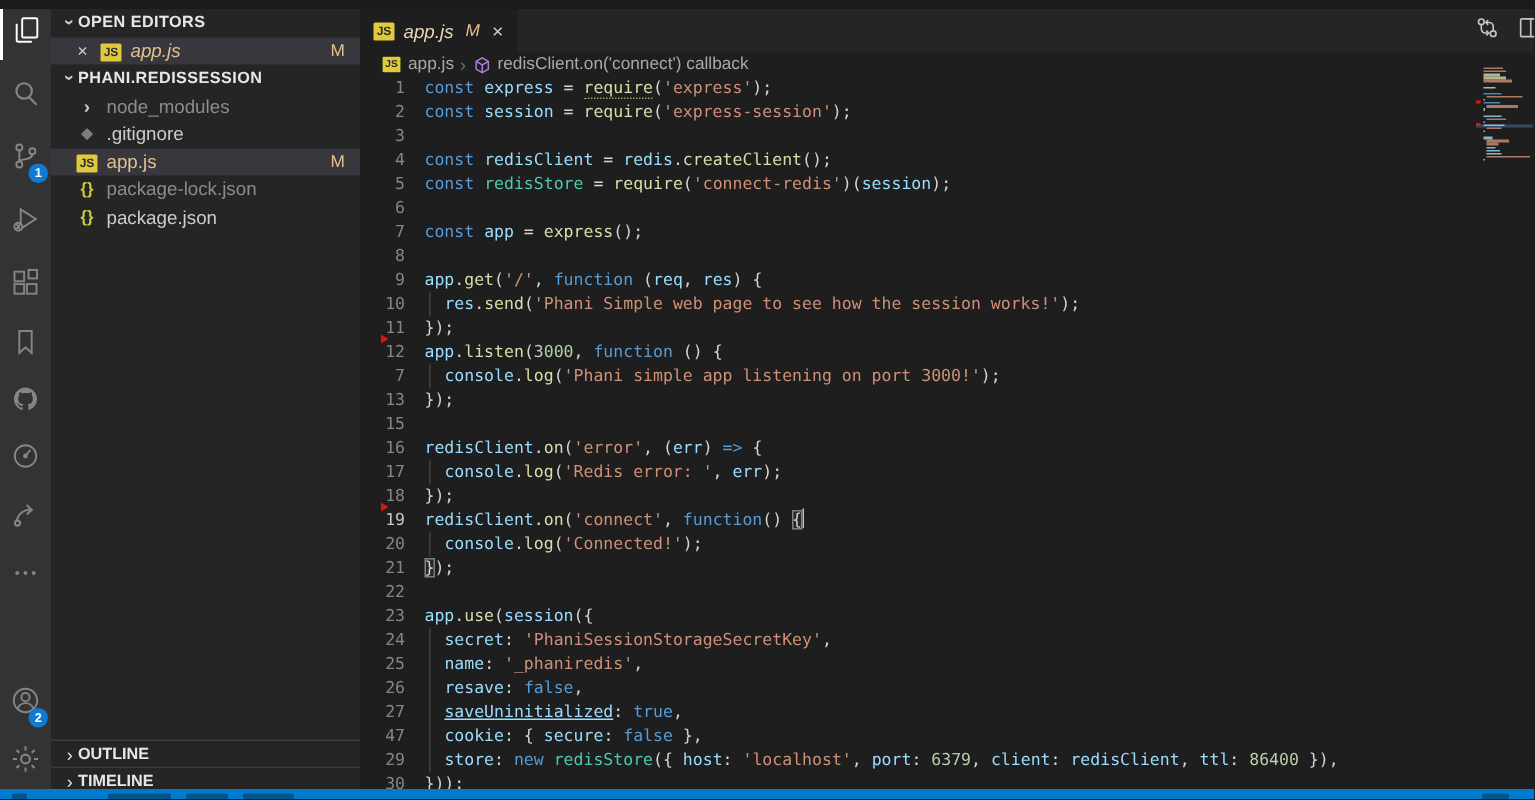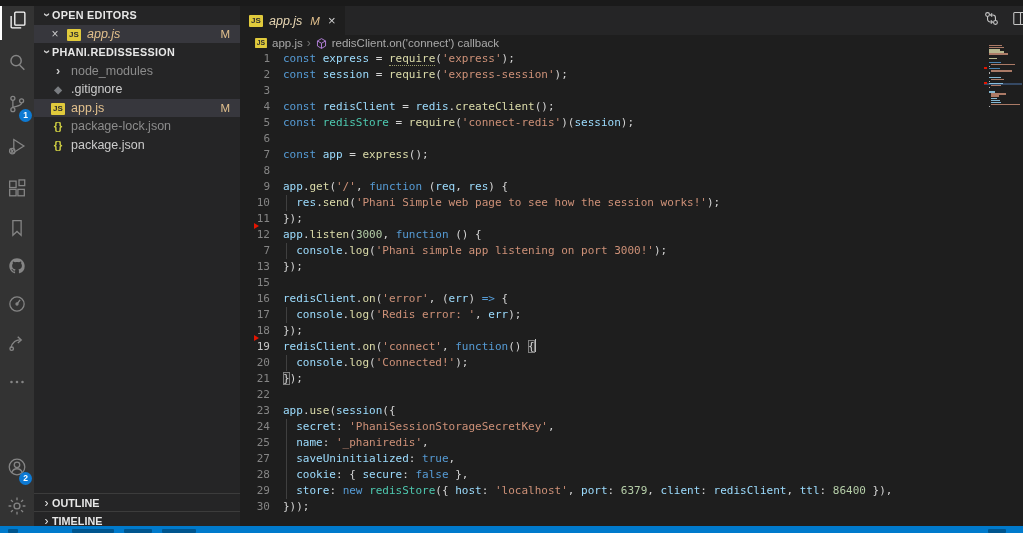--- a/index.html
+++ b/index.html
@@ -346,25 +346,29 @@
         </div>
         <div class="code-line">
           <span class="ln">24</span>
           <span class="lt"><span class="guide"></span><span style="color: rgb(212, 212, 212);">  </span><span style="color: rgb(156, 220, 254);">secret</span><span style="color: rgb(212, 212, 212);">: </span><span style="color: rgb(206, 145, 120);">'PhaniSessionStorageSecretKey'</span><span style="color: rgb(212, 212, 212);">,</span></span>
         </div>
         <div class="code-line">
           <span class="ln">25</span>
           <span class="lt"><span class="guide"></span><span style="color: rgb(212, 212, 212);">  </span><span style="color: rgb(156, 220, 254);">name</span><span style="color: rgb(212, 212, 212);">: </span><span style="color: rgb(206, 145, 120);">'_phaniredis'</span><span style="color: rgb(212, 212, 212);">,</span></span>
         </div>
         <div class="code-line">
+          <span class="ln">26</span>
+          <span class="lt"><span class="guide"></span><span style="color: rgb(212, 212, 212);">  </span><span style="color: rgb(156, 220, 254);">resave</span><span style="color: rgb(212, 212, 212);">: </span><span style="color: rgb(86, 156, 214);">false</span><span style="color: rgb(212, 212, 212);">,</span></span>
+        </div>
+        <div class="code-line">
           <span class="ln">27</span>
-          <span class="lt"><span class="guide"></span><span style="color: rgb(212, 212, 212);">  </span><span style="color: rgb(156, 220, 254);">saveUninitialized</span><span style="color: rgb(212, 212, 212);">: </span><span style="color: rgb(86, 156, 214);">true</span><span style="color: rgb(212, 212, 212);">,</span></span>
-        </div>
-        <div class="code-line">
-          <span class="ln">28</span>
+          <span class="lt"><span class="guide"></span><span style="color: rgb(212, 212, 212);">  </span><span style="color: rgb(156, 220, 254); text-decoration: underline;">saveUninitialized</span><span style="color: rgb(212, 212, 212);">: </span><span style="color: rgb(86, 156, 214);">true</span><span style="color: rgb(212, 212, 212);">,</span></span>
+        </div>
+        <div class="code-line">
+          <span class="ln">47</span>
           <span class="lt"><span class="guide"></span><span style="color: rgb(212, 212, 212);">  </span><span style="color: rgb(156, 220, 254);">cookie</span><span style="color: rgb(212, 212, 212);">: { </span><span style="color: rgb(156, 220, 254);">secure</span><span style="color: rgb(212, 212, 212);">: </span><span style="color: rgb(86, 156, 214);">false</span><span style="color: rgb(212, 212, 212);"> },</span></span>
         </div>
         <div class="code-line">
           <span class="ln">29</span>
           <span class="lt"><span class="guide"></span><span style="color: rgb(212, 212, 212);">  </span><span style="color: rgb(156, 220, 254);">store</span><span style="color: rgb(212, 212, 212);">: </span><span style="color: rgb(86, 156, 214);">new</span><span style="color: rgb(212, 212, 212);"> </span><span style="color: rgb(78, 201, 176);">redisStore</span><span style="color: rgb(212, 212, 212);">({ </span><span style="color: rgb(156, 220, 254);">host</span><span style="color: rgb(212, 212, 212);">: </span><span style="color: rgb(206, 145, 120);">'localhost'</span><span style="color: rgb(212, 212, 212);">, </span><span style="color: rgb(156, 220, 254);">port</span><span style="color: rgb(212, 212, 212);">: </span><span style="color: rgb(181, 206, 168);">6379</span><span style="color: rgb(212, 212, 212);">, </span><span style="color: rgb(156, 220, 254);">client</span><span style="color: rgb(212, 212, 212);">: </span><span style="color: rgb(156, 220, 254);">redisClient</span><span style="color: rgb(212, 212, 212);">, </span><span style="color: rgb(156, 220, 254);">ttl</span><span style="color: rgb(212, 212, 212);">: </span><span style="color: rgb(181, 206, 168);">86400</span><span style="color: rgb(212, 212, 212);"> }),</span></span>
         </div>
         <div class="code-line">
           <span class="ln">30</span>
           <span class="lt"><span style="color: rgb(212, 212, 212);">}));</span></span>
         </div>

